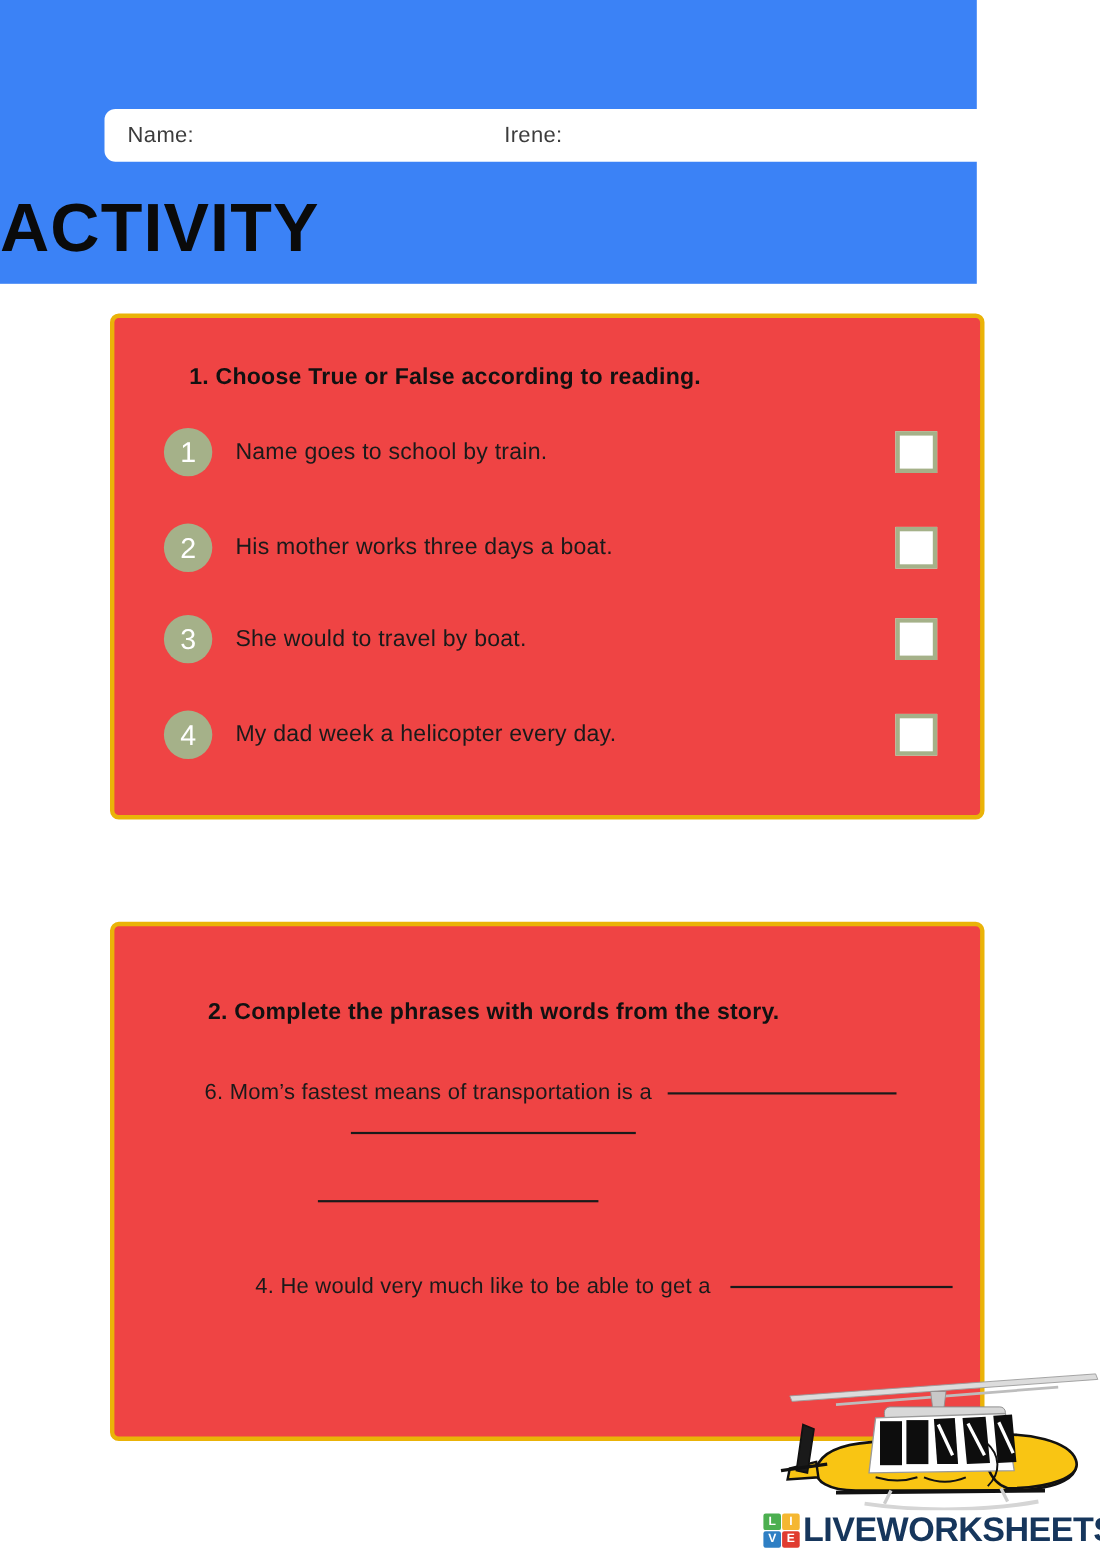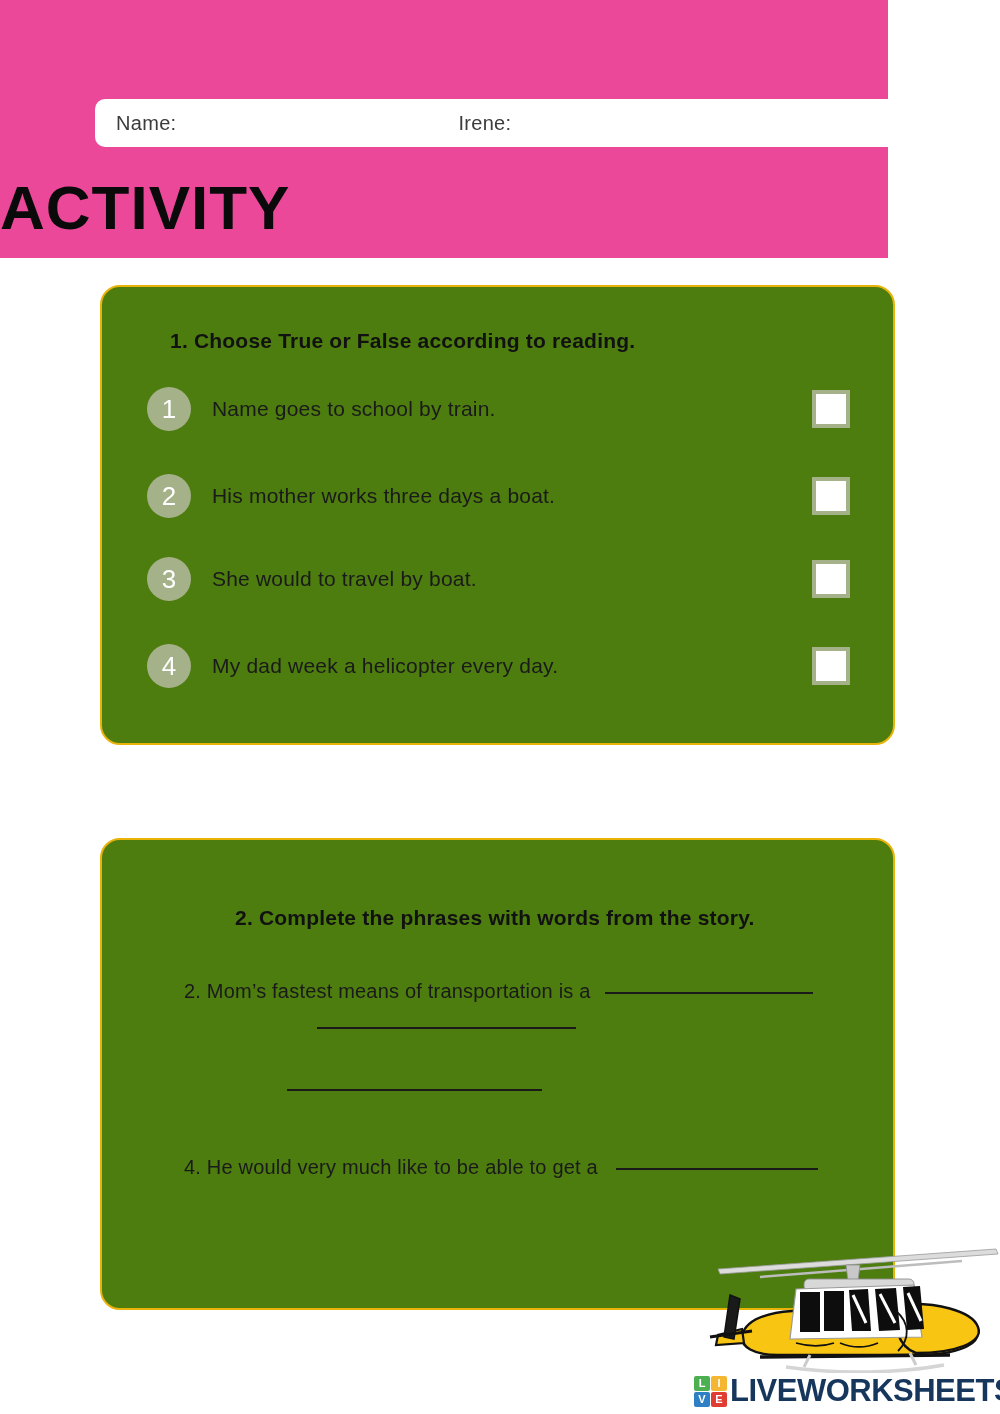--- a/index.html
+++ b/index.html
@@ -15,21 +15,21 @@
     position: relative;
     overflow: hidden;
   }
 
   
   .header-band {
     position: absolute;
     left: 0; top: 0;
     width: 888px;
     height: 258px;
-    background: #ec4899;
+    background: #3b82f6;
   }
 
   .namedate-box {
     position: absolute;
     left: 95px;
     top: 99px;
     width: 832px;
     height: 48px;
     background: #FFFFFF;
     border-radius: 10px;
@@ -54,23 +54,23 @@
     font-size: 62px;
     font-weight: bold;
     letter-spacing: 1px;
     color: #0a0a0a;
     font-family: "Liberation Sans", sans-serif;
   }
 
   
   .card {
     position: absolute;
-    background: #4d7c0f;
-    border: 2px solid #eab308;
-    border-radius: 20px;
+    background: #ef4444;
+    border: 4px solid #eab308;
+    border-radius: 8px;
   }
 
   #card-one {
     left: 100px;
     top: 285px;
     width: 795px;
     height: 460px;
   }
 
   #card-two {
@@ -136,35 +136,34 @@
 
   
   .q2-heading {
     position: absolute;
     left: 85px;
     top: 66px;
     font-size: 21px;
     font-weight: bold;
     color: #111111;
     letter-spacing: 0.2px;
-    margin-left: 48px;
   }
 
   .fill-row {
     position: absolute;
     left: 82px;
     width: 680px;
     display: flex;
     align-items: baseline;
   }
 
   .fill-1 { top: 140px; }
   .fill-2 { top: 191px; }
   .fill-3 { top: 253px; }
-  .fill-4 { top: 316px; }
+  .fill-4 { top: 316px; justify-content: flex-end; }
 
   .fill-text {
     font-size: 20px;
     color: #1a1a1a;
     letter-spacing: 0.2px;
     white-space: nowrap;
   }
 
   .fill-line {
     display: inline-block;
@@ -270,21 +269,21 @@
     <div class="tf-checkbox"></div>
   </div>
 
 </div>
 
 <div class="card" id="card-two">
 
   <div class="q2-heading">2. Complete the phrases with words from the story.</div>
 
   <div class="fill-row fill-1">
-    <span class="fill-text">2. Mom’s fastest means of transportation is a</span>
+    <span class="fill-text">6. Mom’s fastest means of transportation is a</span>
     <span class="fill-line line-a"></span>
   </div>
 
   <div class="fill-row fill-2">
     <span class="fill-line line-b"></span>
   </div>
 
   <div class="fill-row fill-3">
     <span class="fill-line line-c"></span>
   </div>

